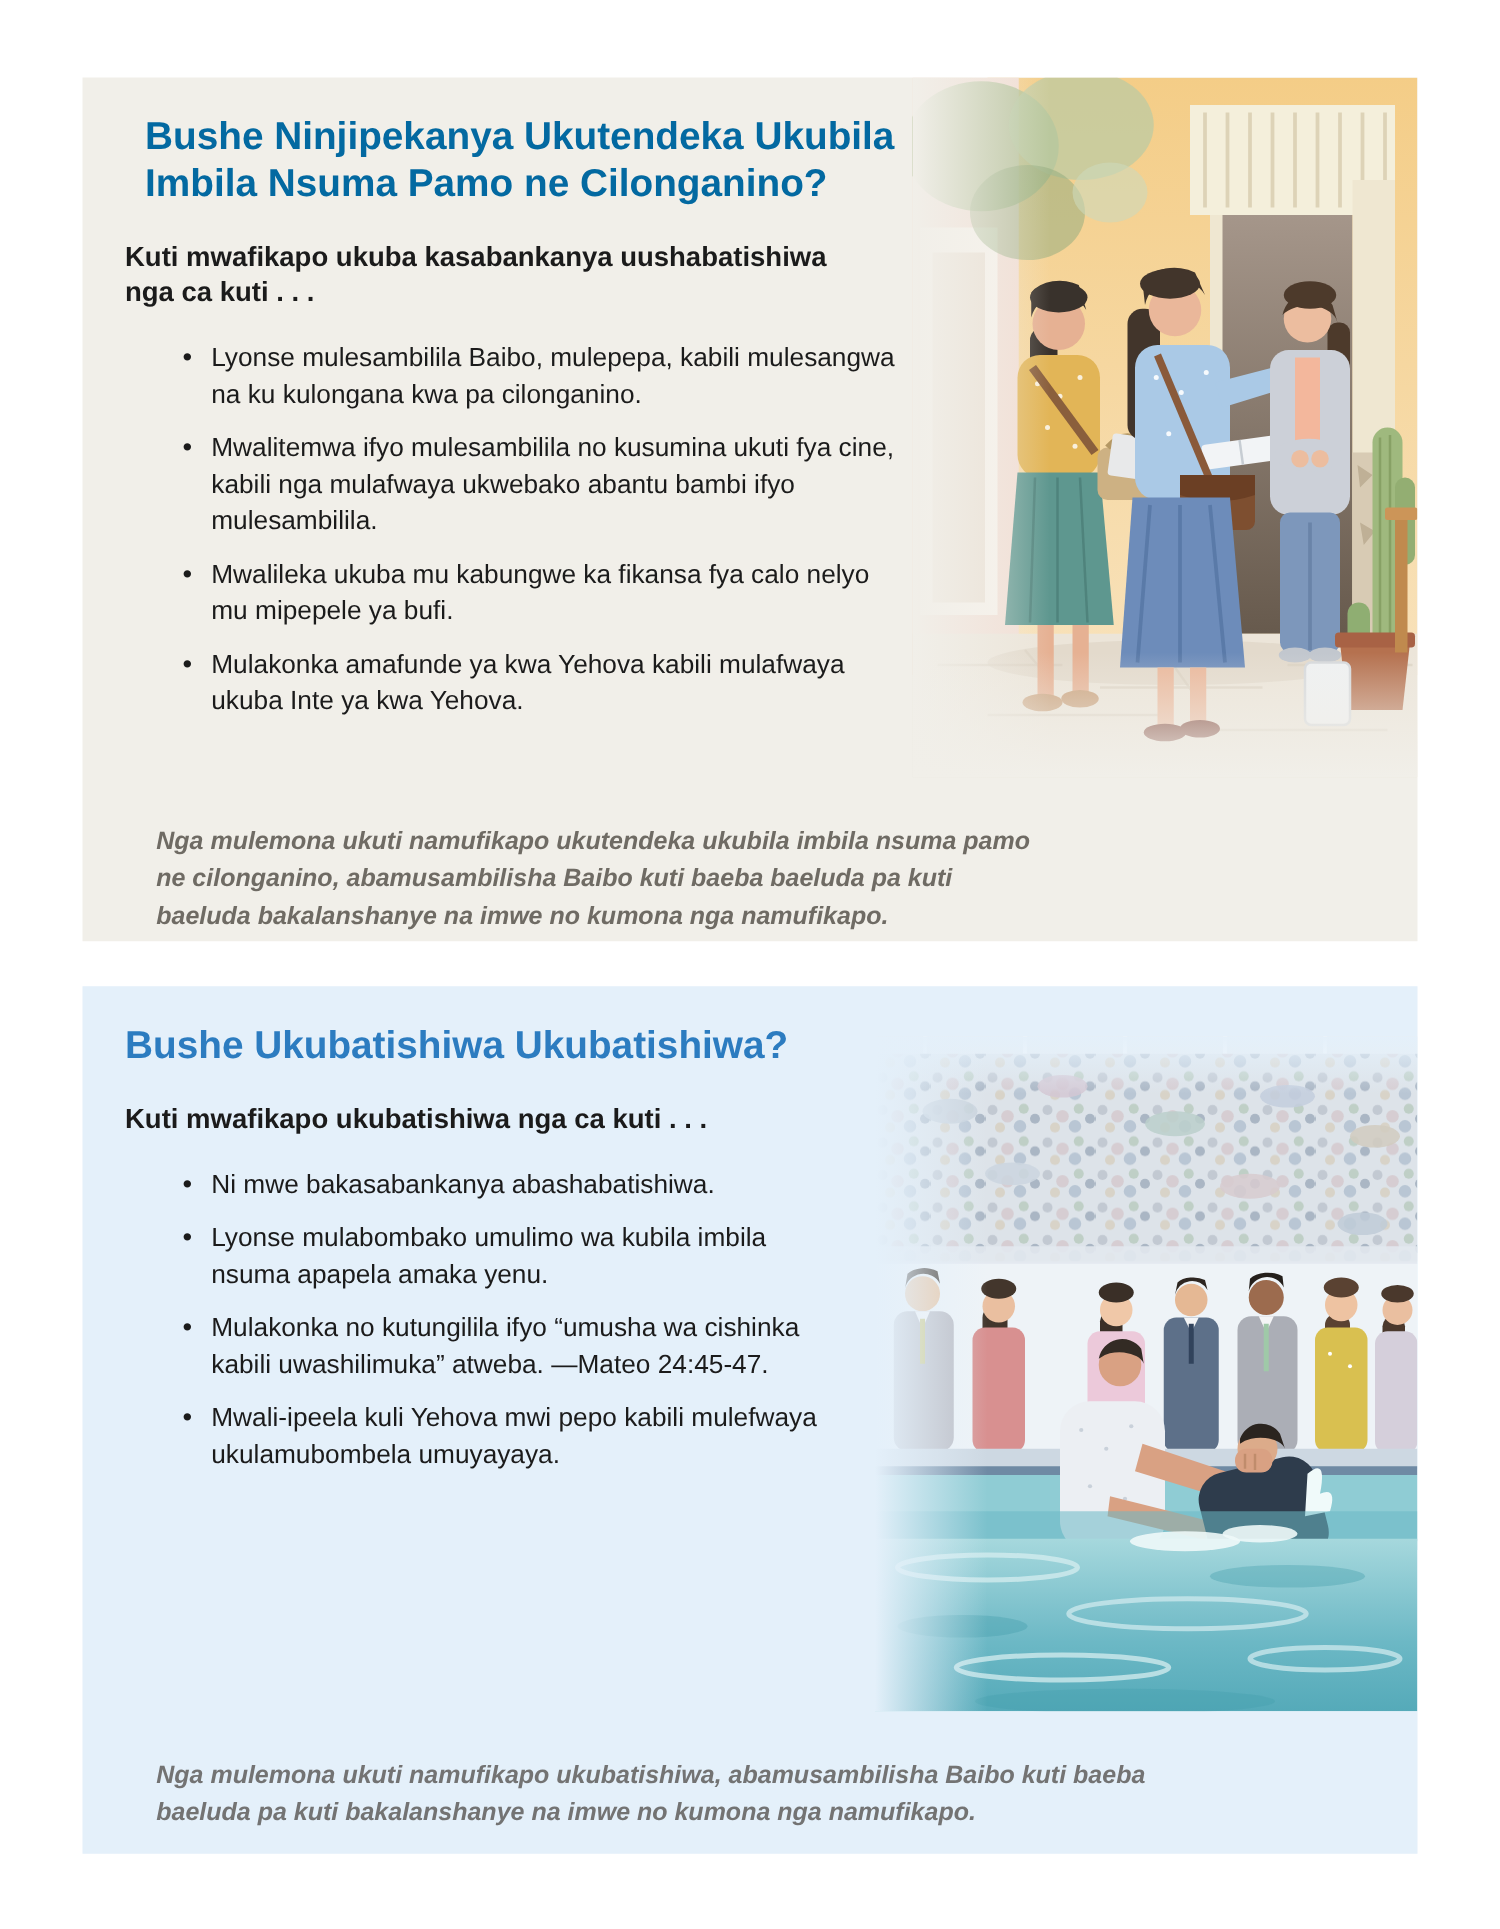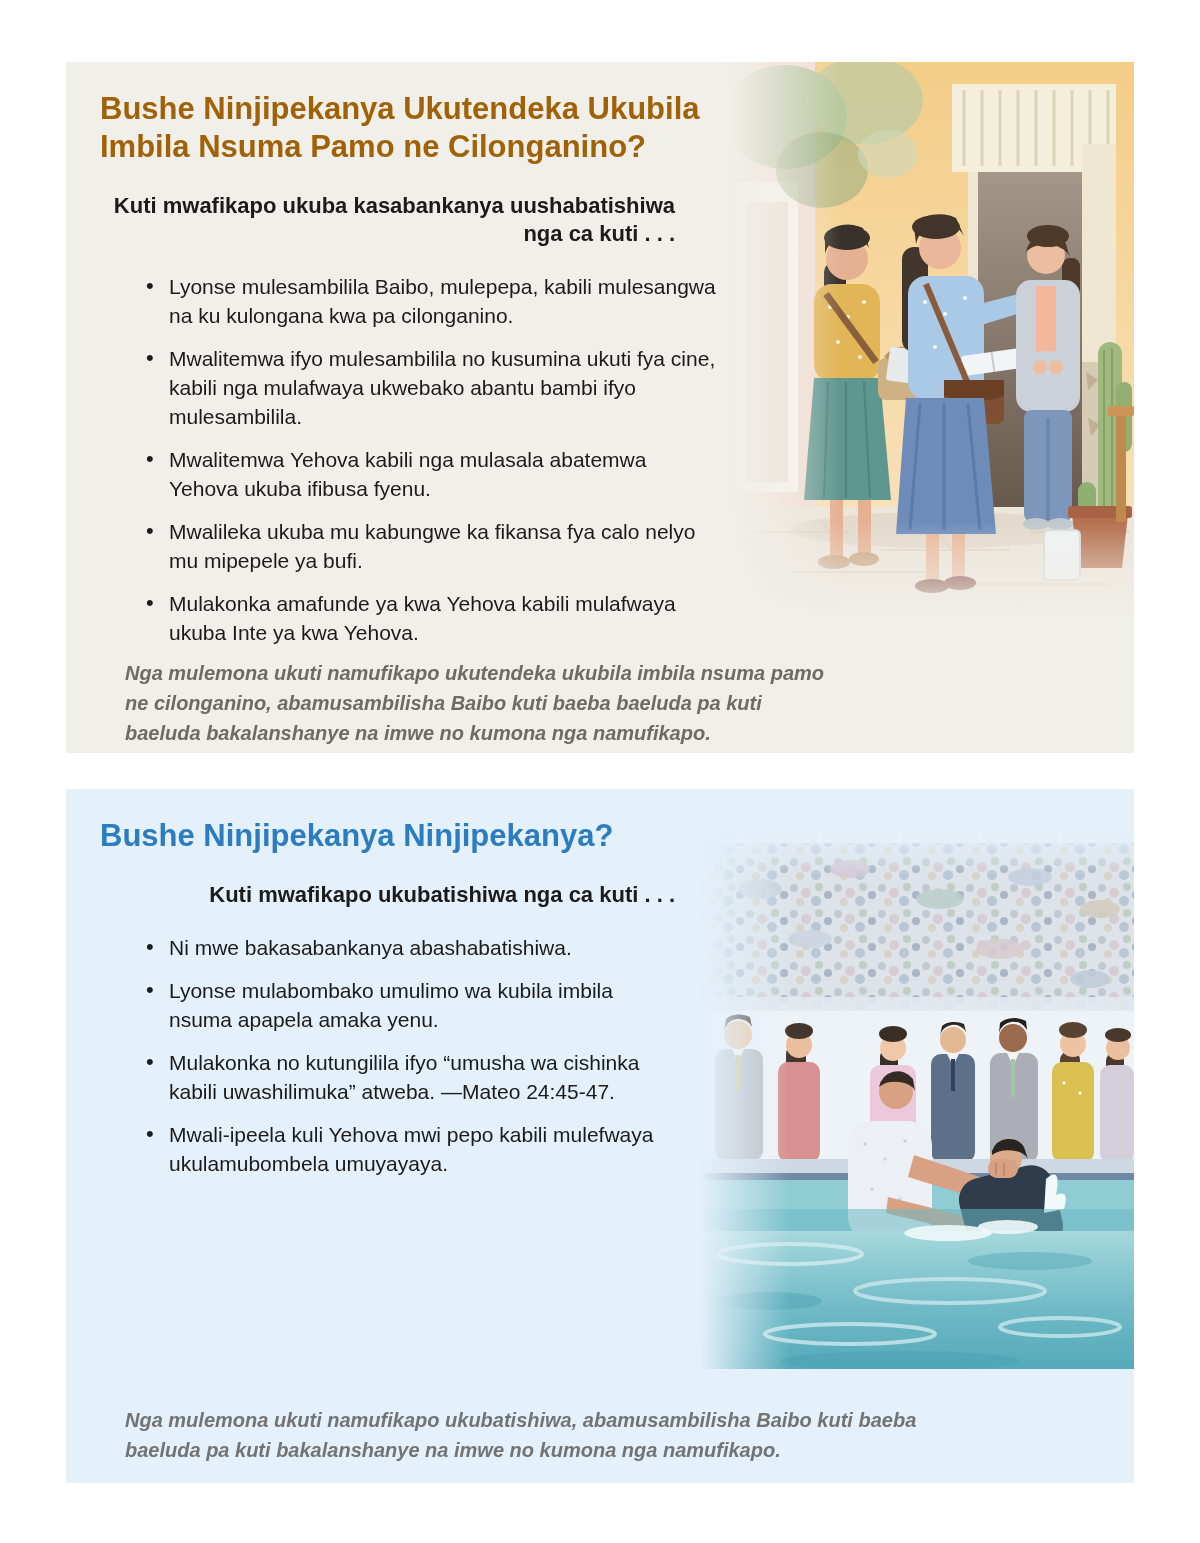--- a/index.html
+++ b/index.html
@@ -3,25 +3,25 @@
 <meta charset="utf-8">
 <style>
   html,body{margin:0;padding:0;background:#ffffff;}
   .page{position:relative;width:1200px;height:1543px;background:#ffffff;
         font-family:"Liberation Sans",sans-serif;overflow:hidden;}
   .panel{position:absolute;left:66px;width:1068px;overflow:hidden;}
   .panel-top{top:62px;height:691px;background:#f1efe9;}
   .panel-bottom{top:789px;height:694px;background:#e4f0fa;}
   .content{position:relative;z-index:3;padding:28px 0 0 34px;}
   .title{font-size:31px;line-height:38px;font-weight:700;margin:0 0 26px 0;letter-spacing:0;}
-  .panel-top .title{color:#a16207;max-width:700px;}
+  .panel-top .title{color:#0369a1;max-width:700px;margin-left:16px;}
   .panel-bottom .title{color:#2c7cc0;max-width:700px;}
   .title span{display:block;}
   .subtitle{font-size:22px;line-height:28px;font-weight:700;color:#1b1b1b;
-            max-width:575px;margin:0 0 24px 0;text-align:right;}
+            max-width:575px;margin:0 0 24px 0;}
   ul.bullets{list-style:none;margin:16px;padding:0 0 0 30px;}
   ul.bullets li{position:relative;font-size:21px;line-height:29px;color:#1b1b1b;
                 padding-left:23px;margin:0 0 14px 0;max-width:550px;}
   ul.bullets li::before{content:"\2022";position:absolute;left:0;top:-1px;font-size:22px;color:#1b1b1b;}
   .panel-bottom ul.bullets li{max-width:505px;}
   .footer-note{position:absolute;left:59px;z-index:3;font-weight:700;font-size:20px;line-height:30px;font-style:italic;}
   .panel-top .footer-note{top:576px;max-width:712px;color:#6f6b64;}
   .panel-bottom .footer-note{top:596px;max-width:810px;color:#737373;}
   .illus{position:absolute;z-index:1;}
   .illus-top{top:0;right:0;width:404px;height:560px;}
@@ -191,21 +191,20 @@
 
     <div class="content">
       <h1 class="title">
         <span>Bushe Ninjipekanya Ukutendeka Ukubila</span>
         <span>Imbila Nsuma Pamo ne Cilonganino?</span>
       </h1>
       <p class="subtitle">Kuti mwafikapo ukuba kasabankanya uushabatishiwa nga ca kuti . . .</p>
       <ul class="bullets">
         <li>Lyonse mulesambilila Baibo, mulepepa, kabili mulesangwa na ku kulongana kwa pa cilonganino.</li>
         <li>Mwalitemwa ifyo mulesambilila no kusumina ukuti fya cine, kabili nga mulafwaya ukwebako abantu bambi ifyo mulesambilila.</li>
-        <li>Mwalitemwa Yehova kabili nga mulasala abatemwa Yehova ukuba ifibusa fyenu.</li>
         <li>Mwalileka ukuba mu kabungwe ka fikansa fya calo nelyo mu mipepele ya bufi.</li>
         <li>Mulakonka amafunde ya kwa Yehova kabili mulafwaya ukuba Inte ya kwa Yehova.</li>
       </ul>
     </div>
     <p class="footer-note">Nga mulemona ukuti namufikapo ukutendeka ukubila imbila nsuma pamo ne cilonganino, abamusambilisha Baibo kuti baeba baeluda pa kuti baeluda bakalanshanye na imwe no kumona nga namufikapo.</p>
   </section>
 
   <section class="panel panel-bottom">
 
     <div class="illus illus-bottom">
@@ -348,21 +347,21 @@
         <ellipse cx="248" cy="404" rx="44" ry="8" fill="#eef8f8" opacity="0.9"></ellipse>
         <ellipse cx="308" cy="398" rx="30" ry="7" fill="#eef8f8" opacity="0.9"></ellipse>
 
         <rect x="0" y="0" width="434" height="46" fill="url(#fadeT2)"></rect>
         <rect x="0" y="0" width="90" height="540" fill="url(#fadeL2)"></rect>
       </svg>
     </div>
 
     <div class="content">
       <h1 class="title">
-        <span>Bushe Ninjipekanya Ninjipekanya?</span>
+        <span>Bushe Ukubatishiwa Ukubatishiwa?</span>
       </h1>
       <p class="subtitle">Kuti mwafikapo ukubatishiwa nga ca kuti . . .</p>
       <ul class="bullets">
         <li>Ni mwe bakasabankanya abashabatishiwa.</li>
         <li>Lyonse mulabombako umulimo wa kubila imbila nsuma apapela amaka yenu.</li>
         <li>Mulakonka no kutungilila ifyo “umusha wa cishinka kabili uwashilimuka” atweba. —Mateo 24:45-47.</li>
         <li>Mwali-ipeela kuli Yehova mwi pepo kabili mulefwaya ukulamubombela umuyayaya.</li>
       </ul>
     </div>
     <p class="footer-note">Nga mulemona ukuti namufikapo ukubatishiwa, abamusambilisha Baibo kuti baeba baeluda pa kuti bakalanshanye na imwe no kumona nga namufikapo.</p>

